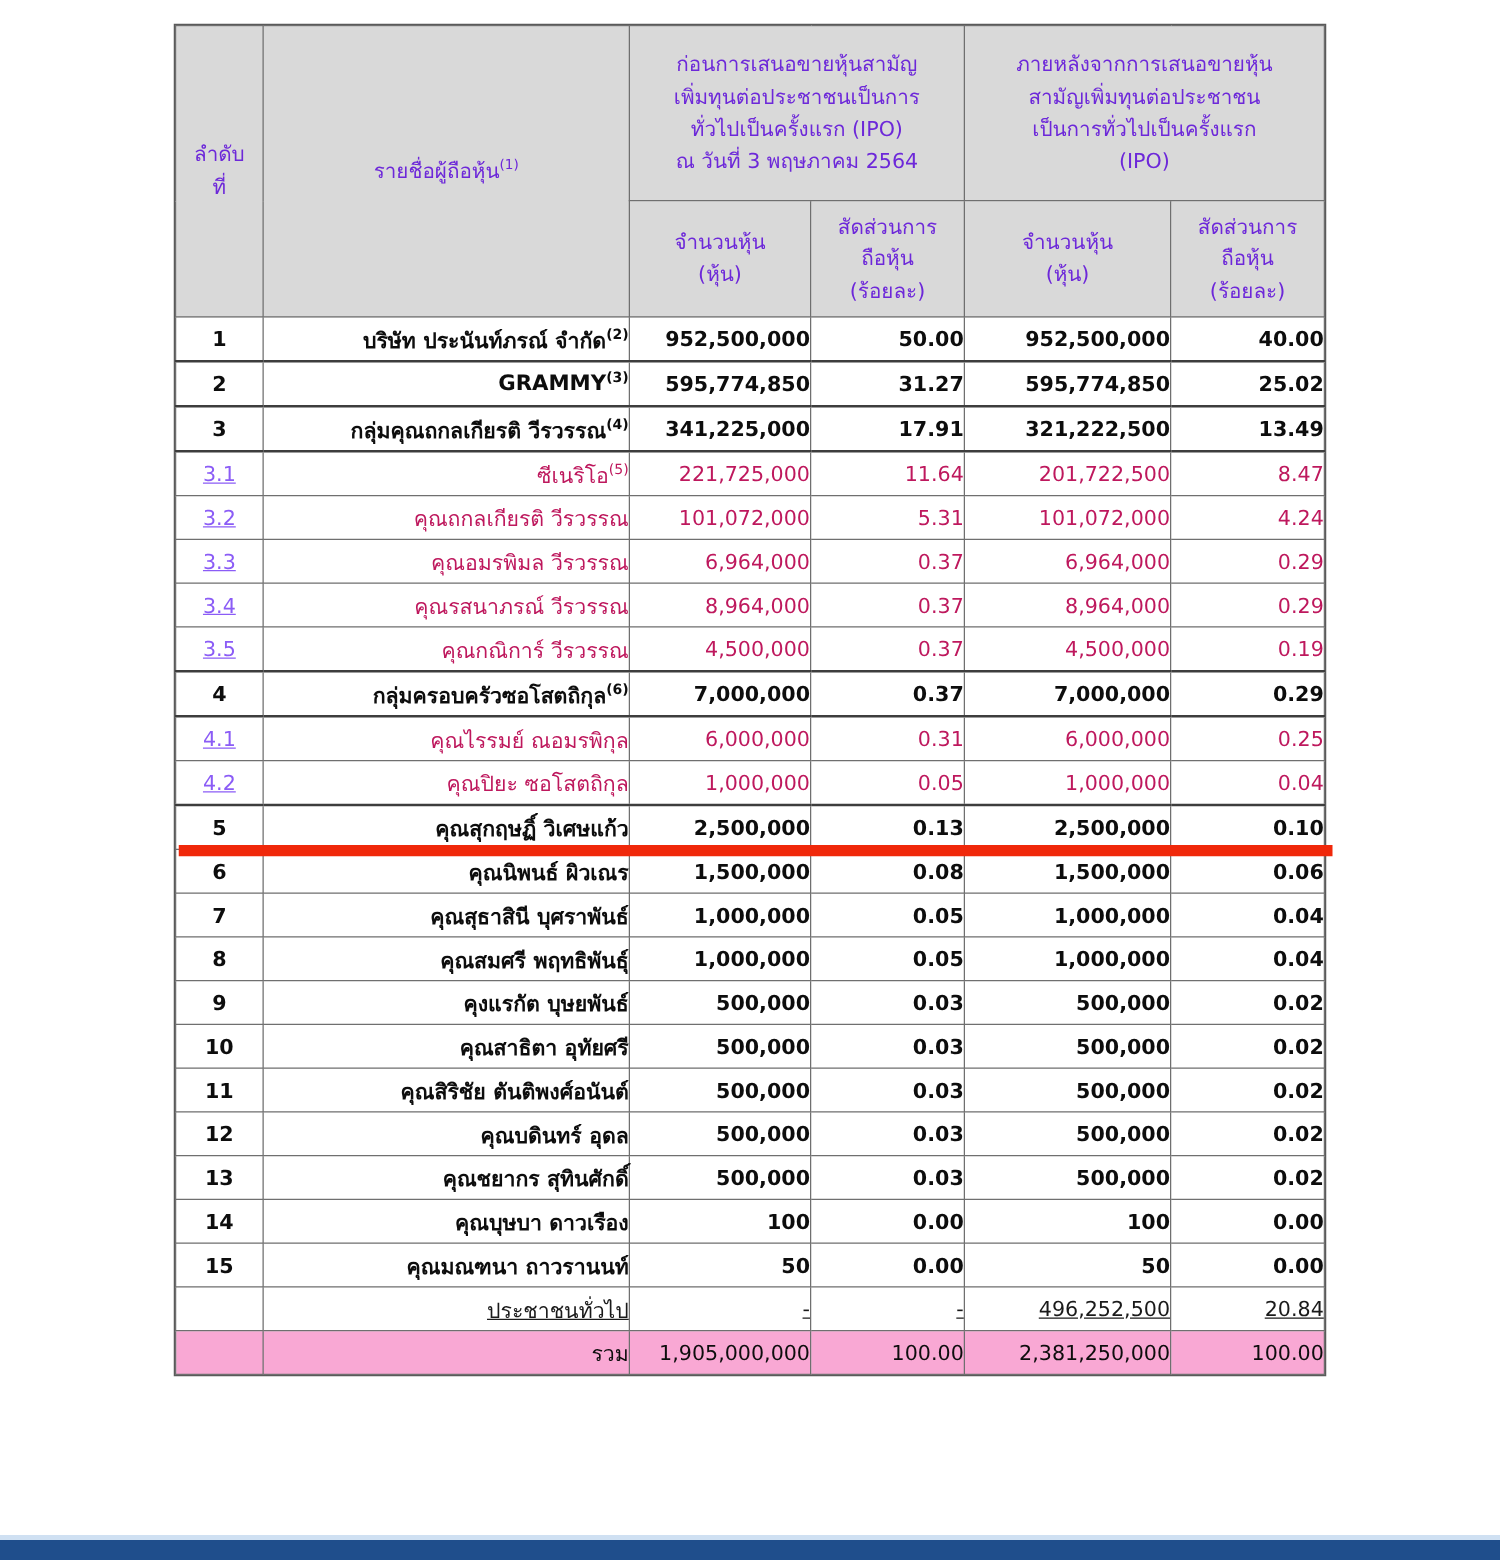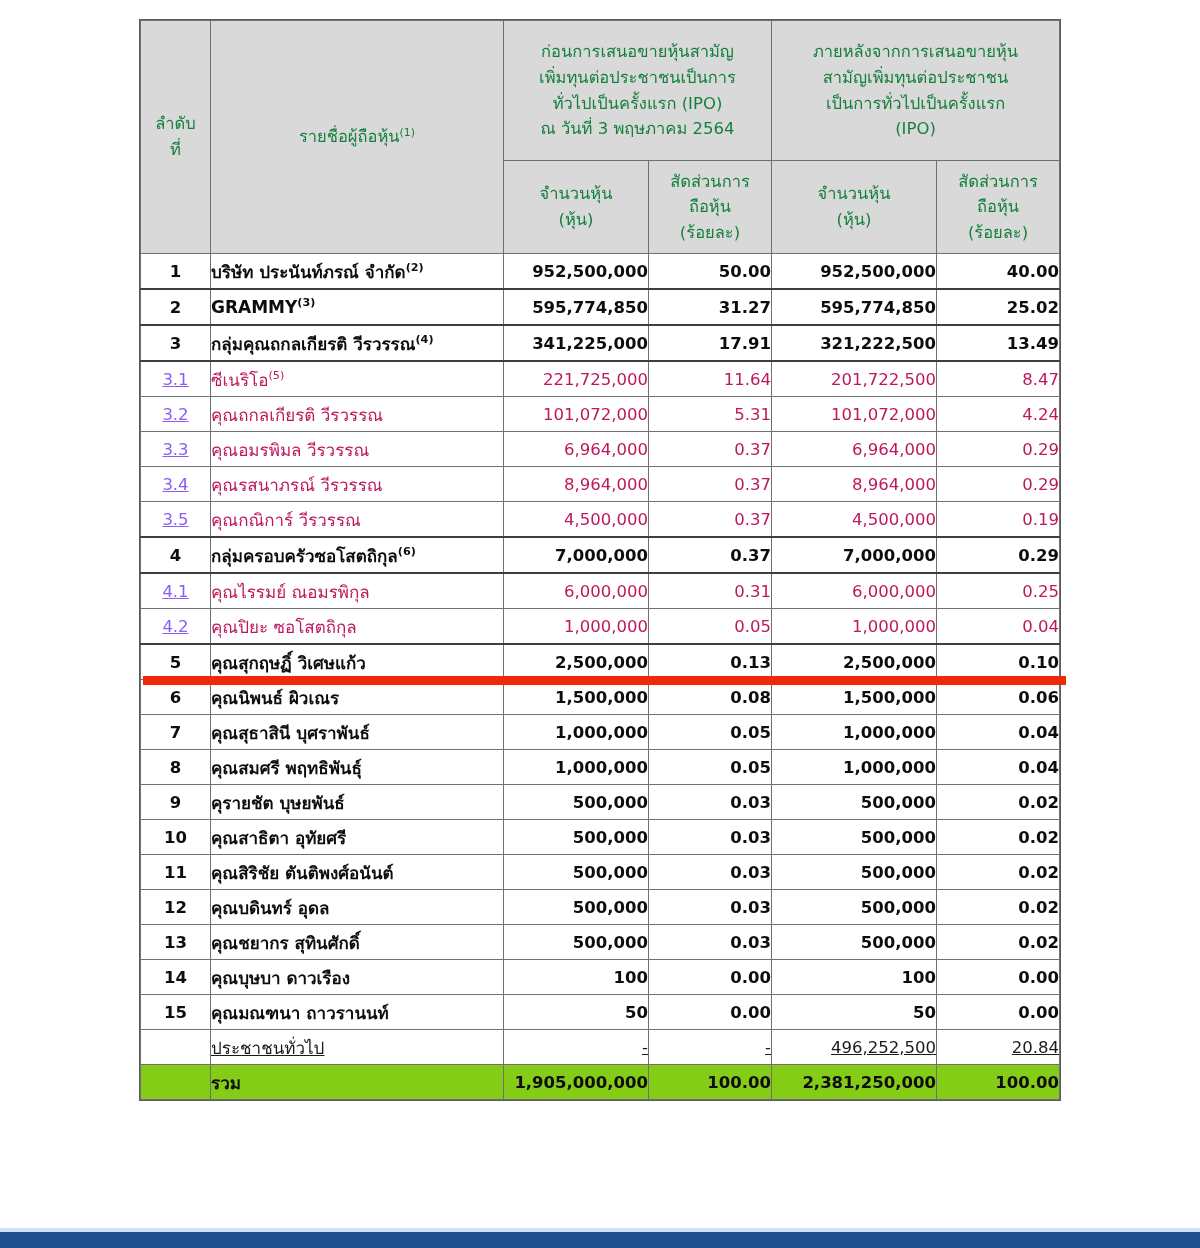--- a/index.html
+++ b/index.html
@@ -59,62 +59,62 @@
   col.c-sh2   { width: 165px; }
   col.c-pc2   { width: 123px; }
 
   
   .hdr td {
     background: #d9d9d9;
     text-align: center;
     font-weight: bold;
     font-size: 16.5px;
     line-height: 1.55;
-    color: #15803d;
+    color: #6d28d9;
     padding: 6px 6px;
   }
   .hdr td.tall { height: 232px; }
   .hdr td.sub  { height: 92px; }
 
   .hdr .grp {
     font-size: 16.5px;
   }
 
   
   td.no {
     text-align: center;
     font-size: 16.5px;
     color: #1a1a1a;
     padding: 6px 4px;
     height: 34px;
   }
   td.nm {
-    text-align: left;
+    text-align: right;
     font-size: 17px;
     color: #1a1a1a;
     padding: 6px 2px 6px 12px;
   }
   td.num {
     text-align: right;
     font-size: 16.5px;
     color: #1a1a1a;
     padding: 6px 12px 6px 4px;
     font-variant-numeric: tabular-nums;
   }
 
   
   tr.main td { font-weight: bold; color: #0d0d0d; }
   
   tr.sub td  { color: #be185d; font-weight: normal; }
   tr.sub td.no { color: #8b5cf6; text-decoration: underline; }
   tr.sep-bot > td { border-bottom: 2px solid #3d3d3d; }
 
   tr.total td {
-    background: #84cc16;
-    font-weight: bold;
+    background: #f9a8d4;
+    font-weight: normal;
     color: #0d0d0d;
   }
   tr.public td { color: #1a1a1a; font-weight: normal; text-decoration: underline; }
 
   sup.fn {
     font-size: 0.66em;
     vertical-align: super;
     line-height: 0;
   }
 
@@ -321,21 +321,21 @@
           <tr class="main">
             <td class="no">8</td>
             <td class="nm"><span>คุณสมศรี พฤทธิพันธุ์</span></td>
             <td class="num">1,000,000</td>
             <td class="num">0.05</td>
             <td class="num">1,000,000</td>
             <td class="num">0.04</td>
           </tr>
           <tr class="main">
             <td class="no">9</td>
-            <td class="nm"><span>คุรายชัต บุษยพันธ์</span></td>
+            <td class="nm"><span>คุงแรกัต บุษยพันธ์</span></td>
             <td class="num">500,000</td>
             <td class="num">0.03</td>
             <td class="num">500,000</td>
             <td class="num">0.02</td>
           </tr>
           <tr class="main">
             <td class="no">10</td>
             <td class="nm"><span>คุณสาธิตา อุทัยศรี</span></td>
             <td class="num">500,000</td>
             <td class="num">0.03</td>

